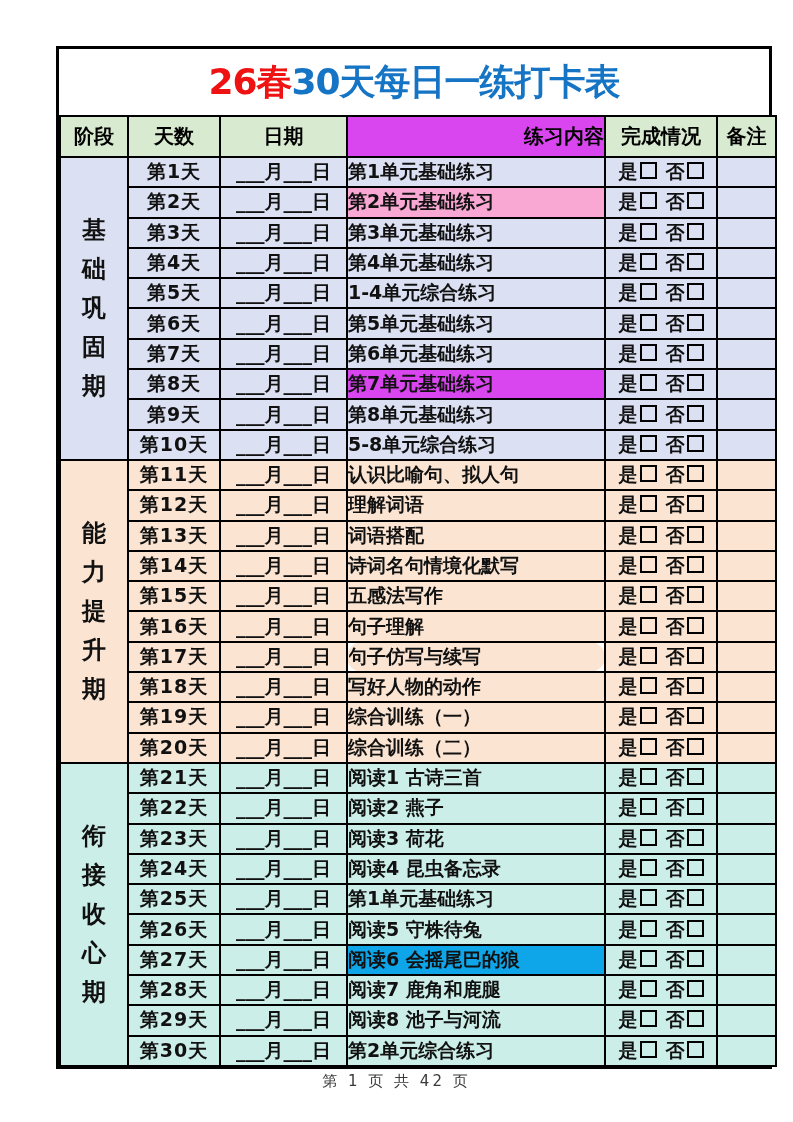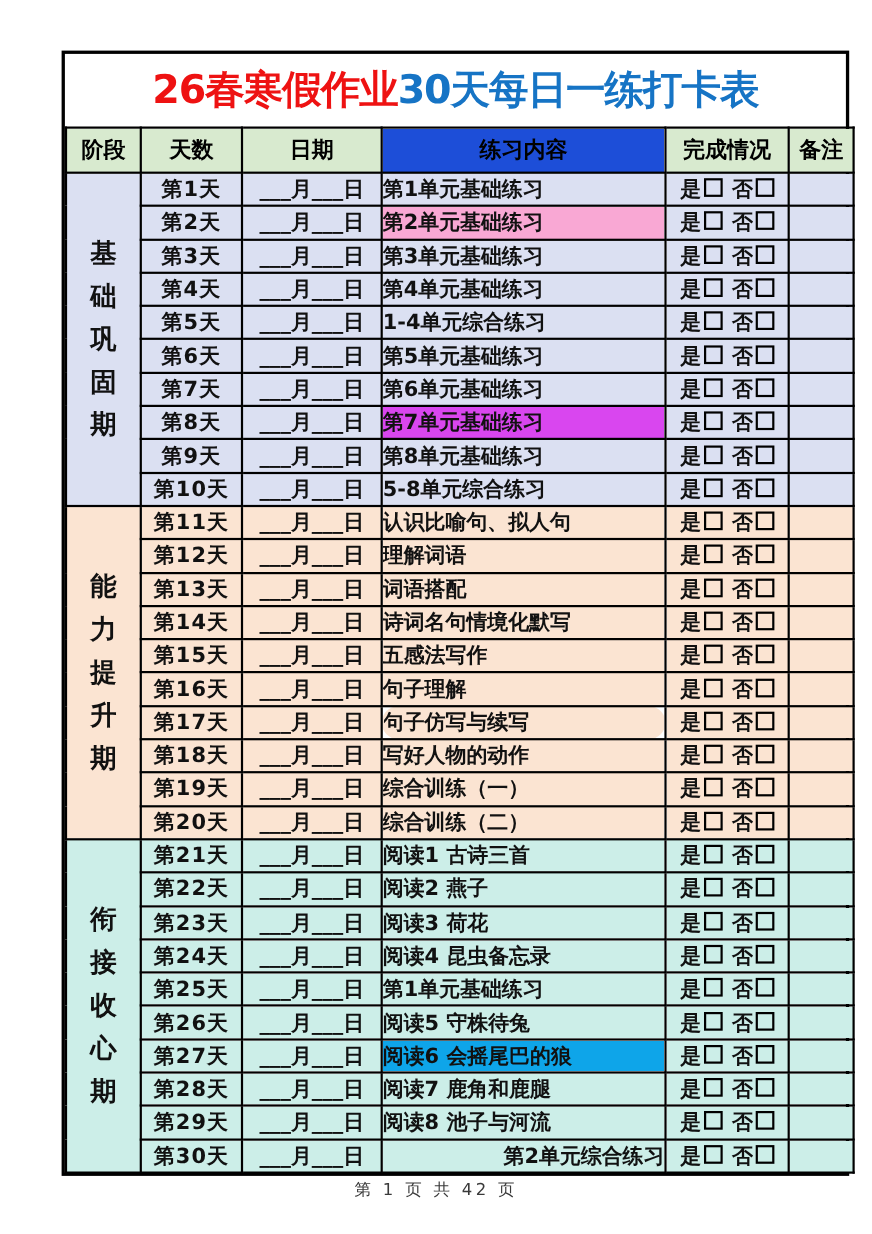--- a/index.html
+++ b/index.html
@@ -47,39 +47,38 @@
     position:absolute; left:0; top:1072px; width:793px; text-align:center;
     font-size:15px; color:#3a3a3a; letter-spacing:3px;
   }
 </style>
 </head>
 <body>
 
 <div class="sheet">
   <div class="title-bar">
     <span style="color: rgb(238, 18, 18);">26春</span>
-      <span style="color: rgb(238, 18, 18);">寒假作业</span>
       <span style="color: rgb(22, 116, 197);">30天每日一练打卡表</span>
   </div>
 
   <table class="schedule">
     <colgroup>
       <col class="col-stage">
         <col class="col-day">
         <col class="col-date">
       <col class="col-content">
         <col class="col-status">
         <col class="col-notes">
     </colgroup>
     <thead>
       <tr>
         <th style="background: rgb(216, 234, 207);">阶段</th>
         <th style="background: rgb(216, 234, 207);">天数</th>
         <th style="background: rgb(216, 234, 207);">日期</th>
-        <th style="background: #1d4ed8;">练习内容</th>
+        <th style="background: #d946ef; text-align: right;">练习内容</th>
         <th style="background: rgb(216, 234, 207);">完成情况</th>
         <th style="background: rgb(216, 234, 207);">备注</th>
       </tr>
     </thead>
     <tbody>
         <tr>
           <td class="stage-cell" rowspan="10" style="background: rgb(219, 224, 242);">
             <div>基</div>
             <div>础</div>
             <div>巩</div>
@@ -298,21 +297,21 @@
         <tr>
           <td class="day-cell" style="background: rgb(204, 238, 232);">第29天</td>
           <td class="date-cell" style="background: rgb(204, 238, 232);">___月___日</td>
           <td class="content-cell" style="background: rgb(204, 238, 232);">阅读8 池子与河流</td>
           <td class="status-cell" style="background: rgb(204, 238, 232);"><span>是</span><span class="checkbox"></span><span class="no-group">否</span><span class="checkbox"></span></td>
           <td class="notes-cell" style="background: rgb(204, 238, 232);"></td>
         </tr>
         <tr>
           <td class="day-cell" style="background: rgb(204, 238, 232);">第30天</td>
           <td class="date-cell" style="background: rgb(204, 238, 232);">___月___日</td>
-          <td class="content-cell" style="background: rgb(204, 238, 232); text-align: right;">第2单元综合练习</td>
+          <td class="content-cell" style="background: rgb(204, 238, 232);">第2单元综合练习</td>
           <td class="status-cell" style="background: rgb(204, 238, 232);"><span>是</span><span class="checkbox"></span><span class="no-group">否</span><span class="checkbox"></span></td>
           <td class="notes-cell" style="background: rgb(204, 238, 232);"></td>
         </tr>
       </tbody>
   </table>
 </div>
 
 <div class="footer">第 1 页 共 42 页</div>
 
 </body></html>

